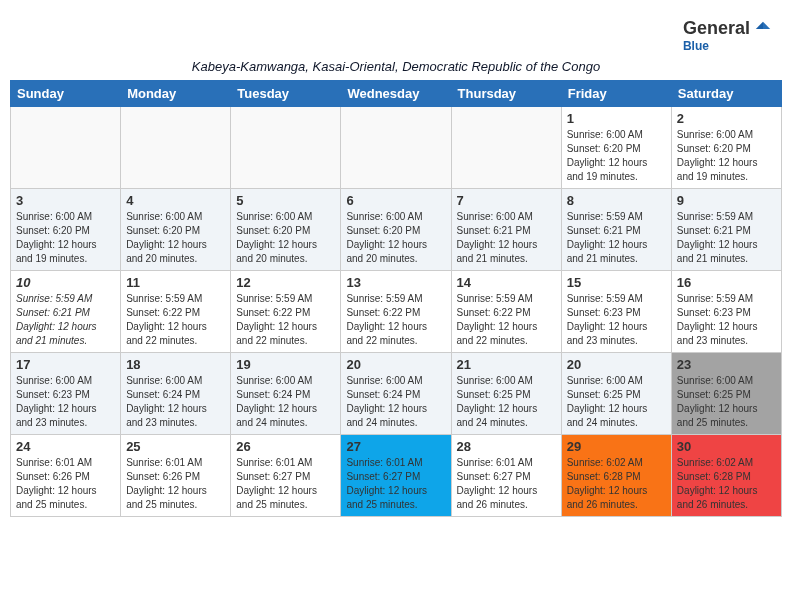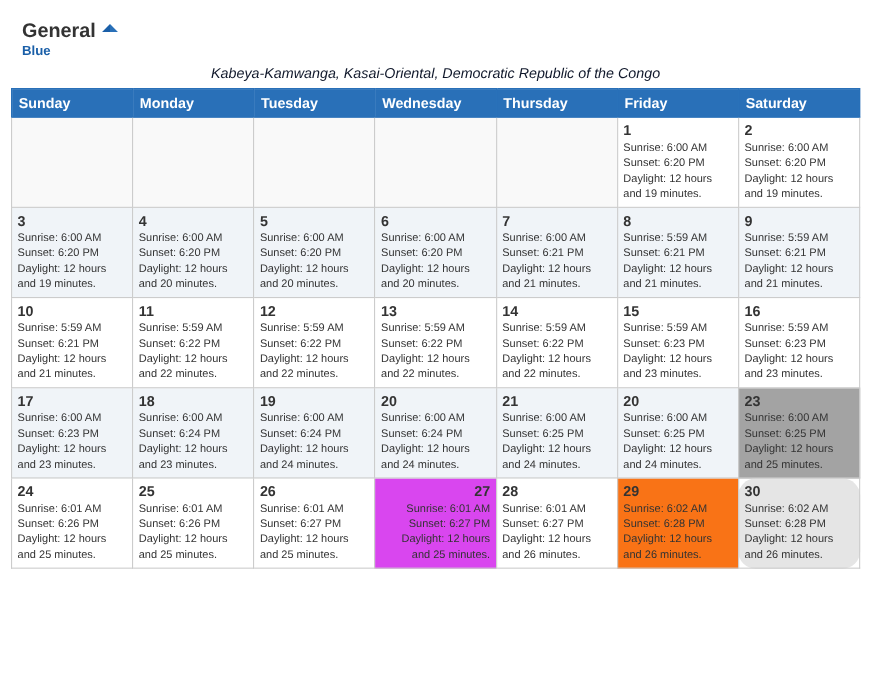--- a/index.html
+++ b/index.html
@@ -5,21 +5,21 @@
     * { box-sizing: border-box; margin: 0; padding: 0; }
     body {
       font-family: Arial, sans-serif;
       background: #fff;
       width: 792px;
       min-height: 612px;
       padding: 10px;
     }
     .header {
       display: flex;
-      justify-content: flex-start;
+      justify-content: flex-end;
       align-items: flex-start;
       padding: 8px 10px 4px 10px;
     }
     .logo {
       display: flex;
       flex-direction: column;
       align-items: flex-start;
     }
     .logo-text {
       display: flex;
@@ -183,21 +183,21 @@
 Daylight: 12 hours and 21 minutes.</div>
         </td>
         <td style="background: rgb(240, 244, 248);">
           <span class="day-num">9</span>
           <div class="day-info" style="white-space: pre-line;">Sunrise: 5:59 AM
 Sunset: 6:21 PM
 Daylight: 12 hours and 21 minutes.</div>
         </td>
       </tr>
       <tr>
-        <td style="background: rgb(255, 255, 255);">
+        <td style="background: rgb(255, 255, 255); font-style: italic;">
           <span class="day-num">10</span>
           <div class="day-info" style="white-space: pre-line;">Sunrise: 5:59 AM
 Sunset: 6:21 PM
 Daylight: 12 hours and 21 minutes.</div>
         </td>
         <td style="background: rgb(255, 255, 255);">
           <span class="day-num">11</span>
           <div class="day-info" style="white-space: pre-line;">Sunrise: 5:59 AM
 Sunset: 6:22 PM
 Daylight: 12 hours and 22 minutes.</div>
@@ -289,39 +289,39 @@
           <div class="day-info" style="white-space: pre-line;">Sunrise: 6:01 AM
 Sunset: 6:26 PM
 Daylight: 12 hours and 25 minutes.</div>
         </td>
         <td style="background: rgb(255, 255, 255);">
           <span class="day-num">26</span>
           <div class="day-info" style="white-space: pre-line;">Sunrise: 6:01 AM
 Sunset: 6:27 PM
 Daylight: 12 hours and 25 minutes.</div>
         </td>
-        <td style="background: #d946ef; text-align: right;">
+        <td style="background: #0ea5e9;">
           <span class="day-num">27</span>
           <div class="day-info" style="white-space: pre-line;">Sunrise: 6:01 AM
 Sunset: 6:27 PM
 Daylight: 12 hours and 25 minutes.</div>
         </td>
         <td style="background: rgb(255, 255, 255);">
           <span class="day-num">28</span>
           <div class="day-info" style="white-space: pre-line;">Sunrise: 6:01 AM
 Sunset: 6:27 PM
 Daylight: 12 hours and 26 minutes.</div>
         </td>
         <td style="background: #f97316; margin-left: 19px;">
           <span class="day-num">29</span>
           <div class="day-info" style="white-space: pre-line;">Sunrise: 6:02 AM
 Sunset: 6:28 PM
 Daylight: 12 hours and 26 minutes.</div>
         </td>
-        <td style="background: #e5e5e5; border-radius: 16px;">
+        <td style="background: #ef4444;">
           <span class="day-num">30</span>
           <div class="day-info" style="white-space: pre-line;">Sunrise: 6:02 AM
 Sunset: 6:28 PM
 Daylight: 12 hours and 26 minutes.</div>
         </td>
       </tr>
     </tbody>
 </table>
 
 </body></html>

